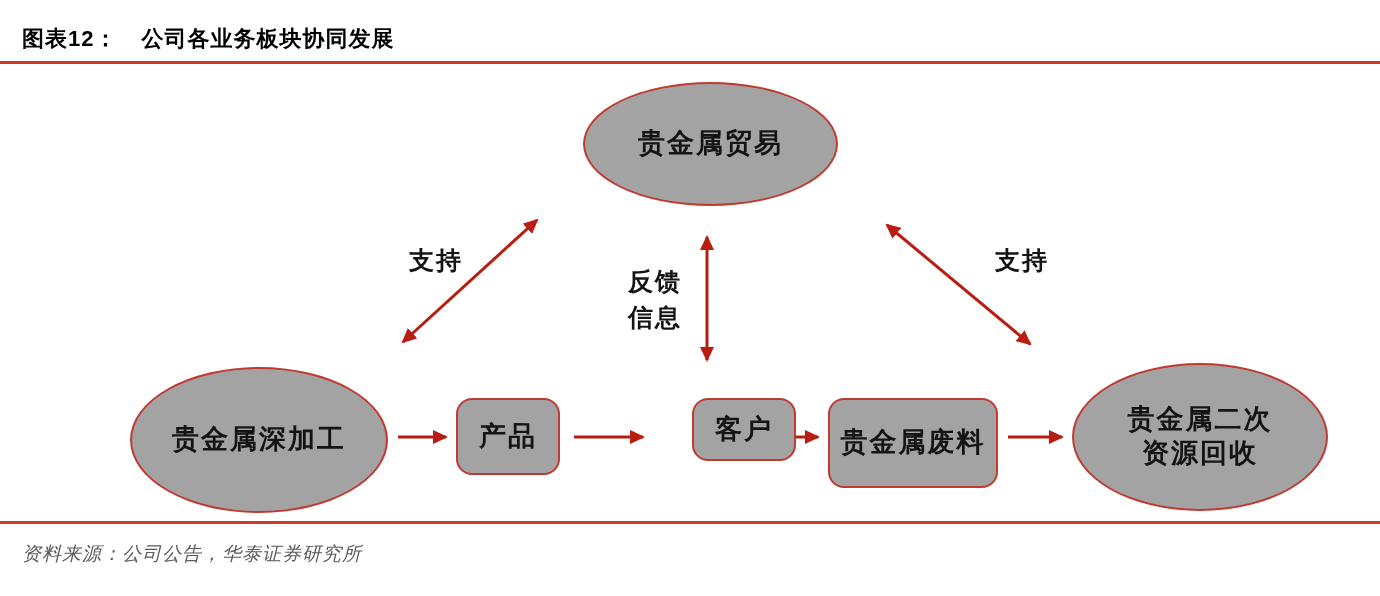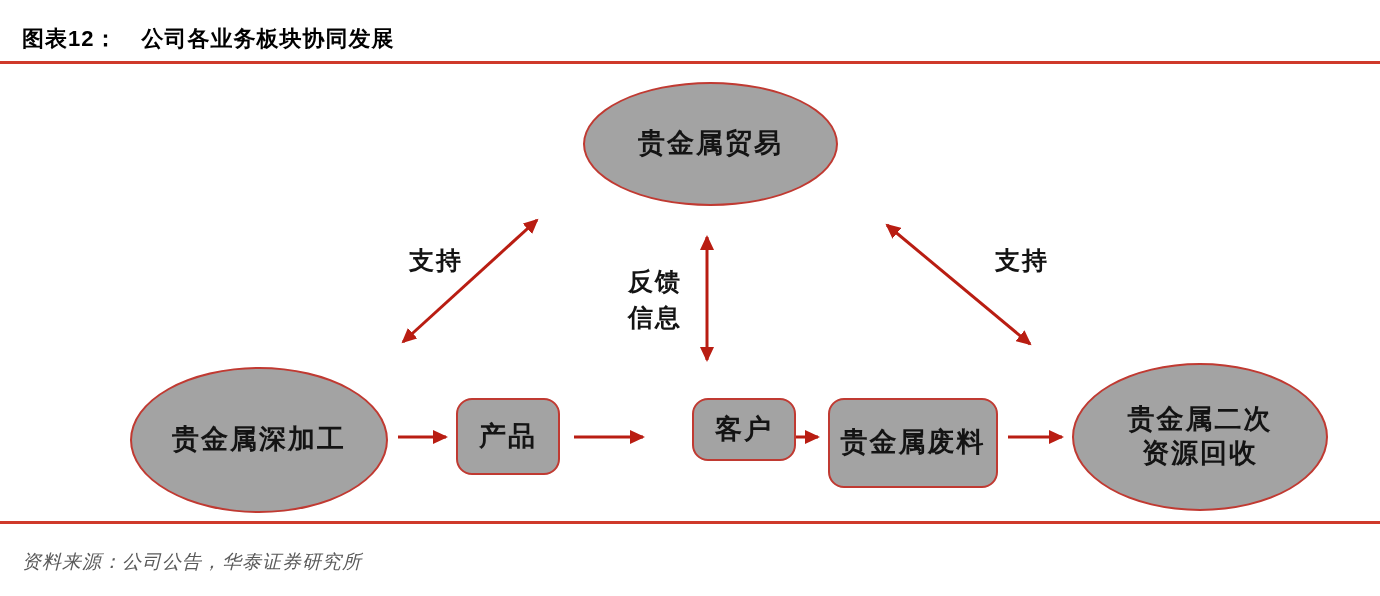--- a/index.html
+++ b/index.html
@@ -89,21 +89,20 @@
   .fig-source {
     position: absolute;
     left: 22px;
     top: 541px;
     font-family: "DejaVu Serif", "Liberation Serif", serif;
     font-style: italic;
     font-size: 19px;
     color: #5a5a5a;
     letter-spacing: 1px;
     white-space: nowrap;
-    margin-top: 8px;
   }
 </style>
 </head>
 <body>
 
 <div class="page">
 
   <div class="fig-title">
     <span class="fig-label">图表12：</span><span>公司各业务板块协同发展</span>
   </div>

